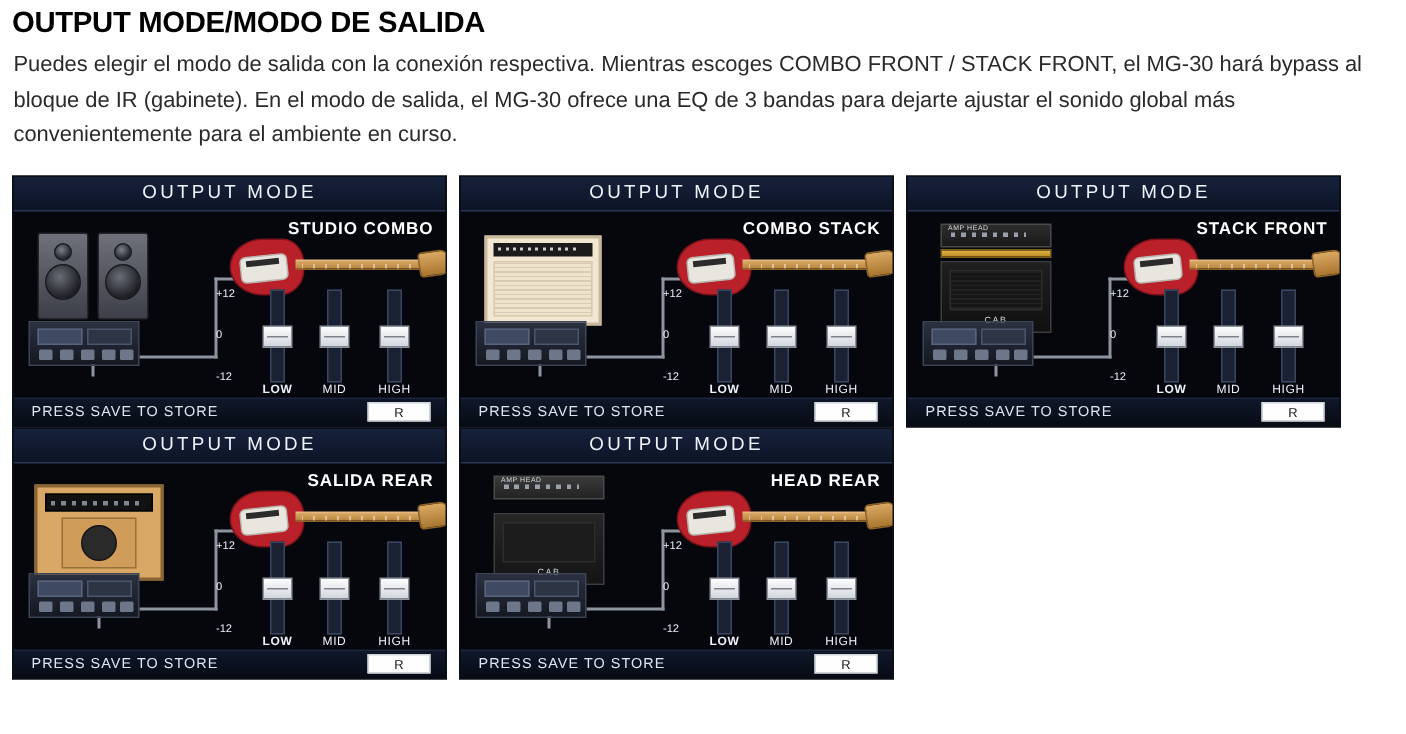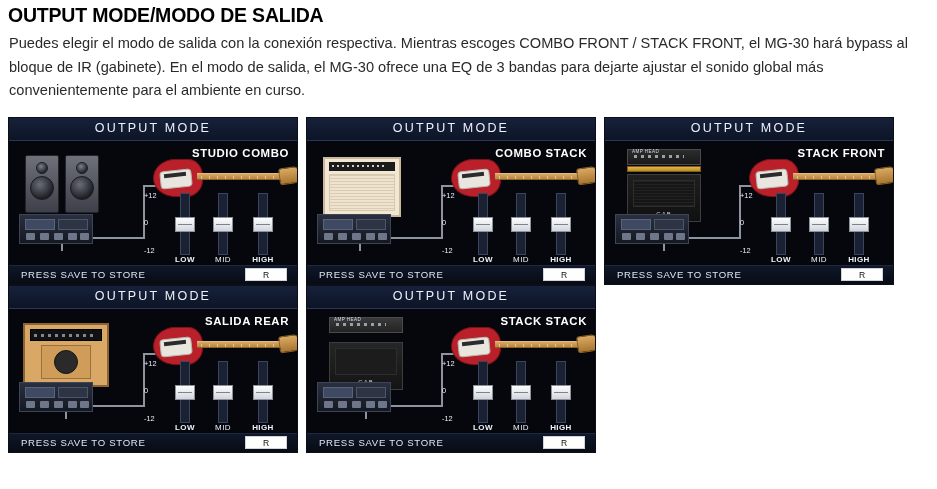--- a/index.html
+++ b/index.html
@@ -141,21 +141,21 @@
   .eq .scale .s-mid { top: 27px; }
   .eq .scale .s-bot { top: 55px; }
   .eq .band {
     position: absolute;
     top: 2px;
     width: 38px;
     height: 74px;
   }
   .eq .band.b1 { left: 22px; font-weight: bold; }
   .eq .band.b2 { left: 60px; }
-  .eq .band.b3 { left: 100px; font-weight: bold; }
+  .eq .band.b3 { left: 100px; }
   .eq .track {
     position: absolute;
     left: 14px;
     top: 0;
     width: 10px;
     height: 62px;
     background: #1a2133;
     border: 1px solid #3a4660;
     box-sizing: border-box;
   }
@@ -759,21 +759,21 @@
           <div class="save-text">PRESS SAVE TO STORE</div>
           <div class="r-box">R</div>
         </div>
       </div>
 
       <div class="panel">
         <div class="panel-header">
           <div class="title">OUTPUT MODE</div>
         </div>
         <div class="panel-body">
-          <div class="mode-name">STACK STACK</div>
+          <div class="mode-name">HEAD REAR</div>
 
           <div class="stack stack-rear">
             <div class="head">
               <span class="brand">AMP HEAD</span>
             </div>
 
             <div class="cab">
               <div class="grill"></div>
               <div class="logo">CAB</div>
             </div>

